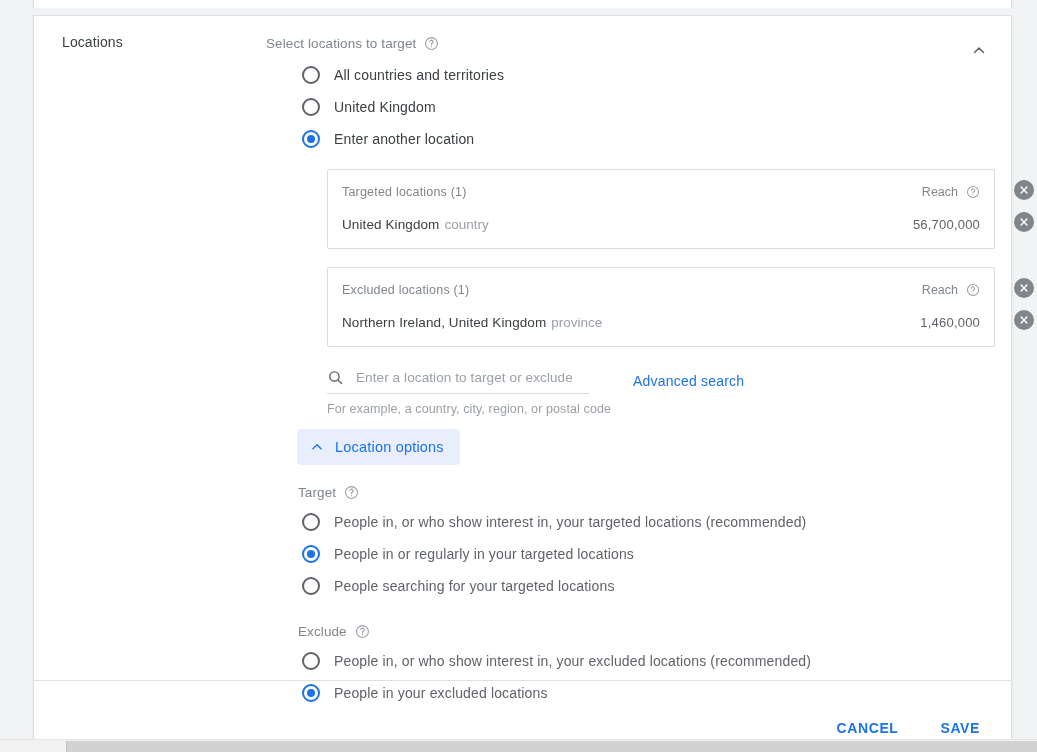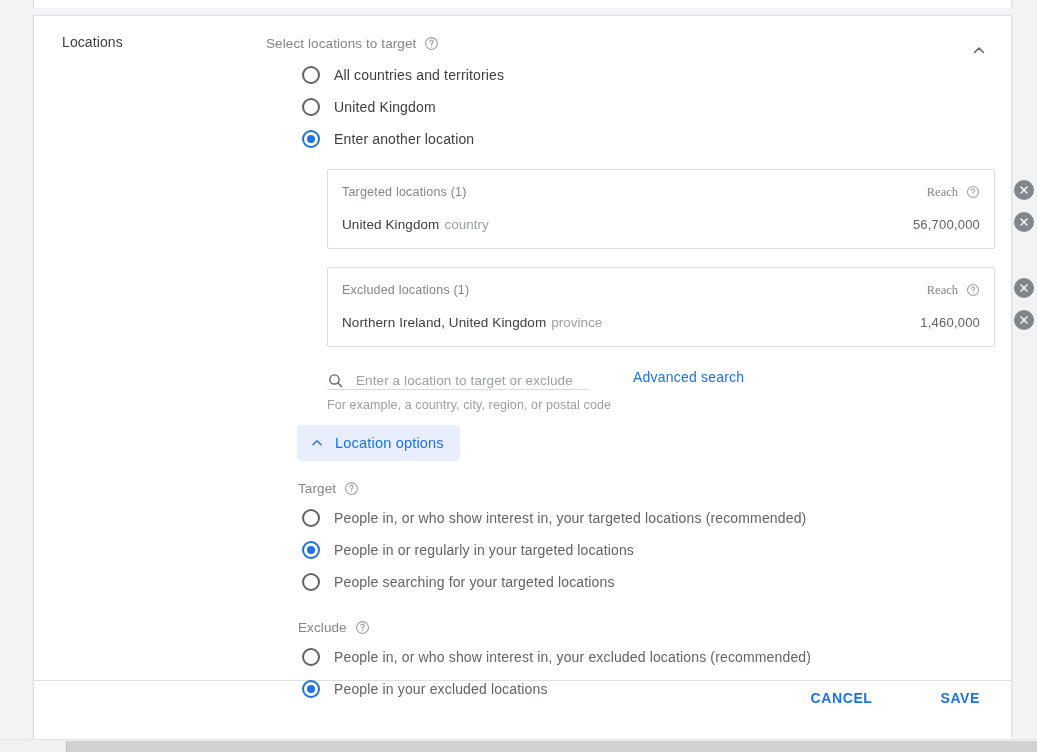--- a/index.html
+++ b/index.html
@@ -175,21 +175,20 @@
   }
   .loc-head-title {
     font-size: 12.5px;
     color: #80868b;
     letter-spacing: .2px;
   }
   .loc-head-right {
     display: flex;
     font-size: 12.5px;
     color: #80868b;
-    font-family: Liberation Serif, serif;
   }
   .loc-name {
     font-size: 13.5px;
     color: #3c4043;
     letter-spacing: .1px;
   }
   .loc-type {
     color: #9aa0a6;
     margin-left: 5px;
     font-size: 13.5px;
@@ -220,20 +219,21 @@
     display: flex;
     align-items: flex-end;
     margin-left: 61px;
     margin-top: 22px;
   }
   .search-field {
     display: flex;
     align-items: center;
     width: 262px;
     border-bottom: 1px solid #dadce0;
+    padding-bottom: 7px;
   }
   .search-icon {
     margin-right: 12px;
     display: flex;
     align-items: center;
   }
   .search-input {
     border: none;
     outline: none;
     font-family: "Liberation Sans", sans-serif;
@@ -293,25 +293,24 @@
     letter-spacing: .1px;
   }
   .sub-radio-list { margin-top: 6px; }
   .sub-radio-list .radio-outer { margin-left: 36px; }
 
   
   .card-footer {
     border-top: 1px solid #e0e0e0;
     height: 65px;
     display: flex;
-    align-items: flex-start;
+    align-items: flex-end;
     justify-content: flex-end;
     padding-right: 22px;
     box-sizing: border-box;
-    gap: 26px;
   }
   .text-btn {
     font-size: 14px;
     font-weight: bold;
     color: #1a73e8;
     letter-spacing: .6px;
     padding: 9px 9px;
     cursor: pointer;
     border-radius: 4px;
   }

